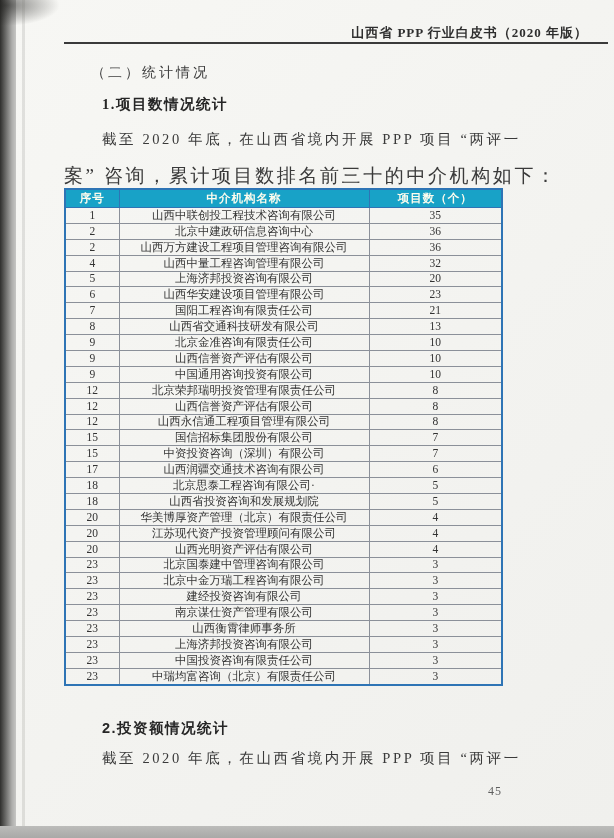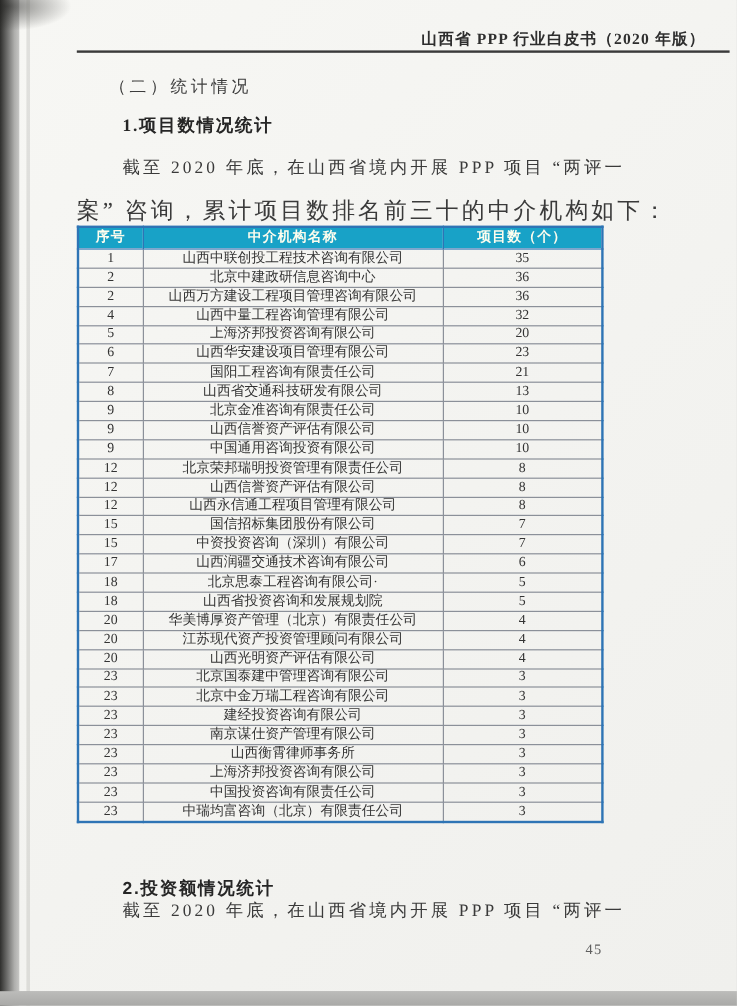--- a/index.html
+++ b/index.html
@@ -76,21 +76,21 @@
   }
   table.agency th{
     background:#18a2c7;color:#fdfdee;
     font-weight:bold;font-size:11.5px;height:17px;
     border-color:#2e74b5;letter-spacing:1px;margin-left:38px;
   }
 
   .sub-heading-2{
     position:absolute;left:86px;top:719px;
     font-family:"Liberation Sans","DejaVu Sans",sans-serif;
-    font-size:14.5px;font-weight:bold;color:#262626;letter-spacing:1.5px;margin-top:12px;
+    font-size:14.5px;font-weight:bold;color:#262626;letter-spacing:1.5px;
   }
   .para-bottom{
     position:absolute;left:86px;top:749px;width:500px;
     font-size:14.5px;color:#3a3a3a;letter-spacing:2.6px;white-space:nowrap;
   }
   .page-number{
     position:absolute;left:472px;top:784px;
     font-size:12px;color:#5f5f5f;letter-spacing:1px;
   }
 </style>

